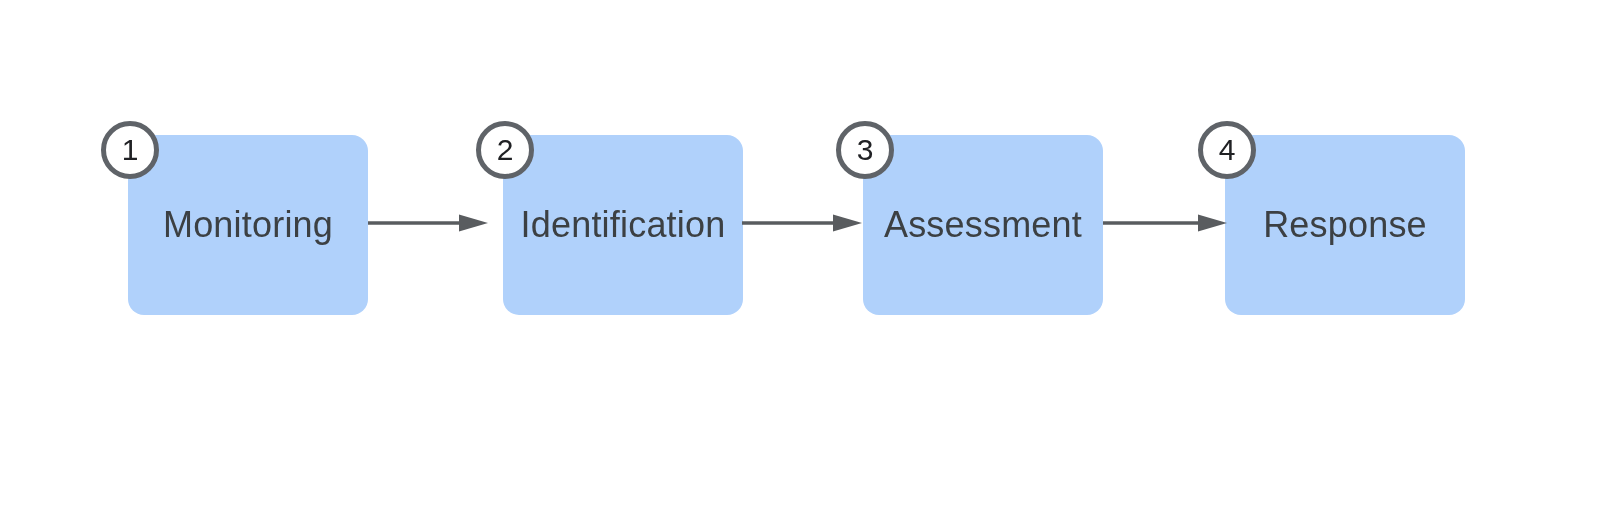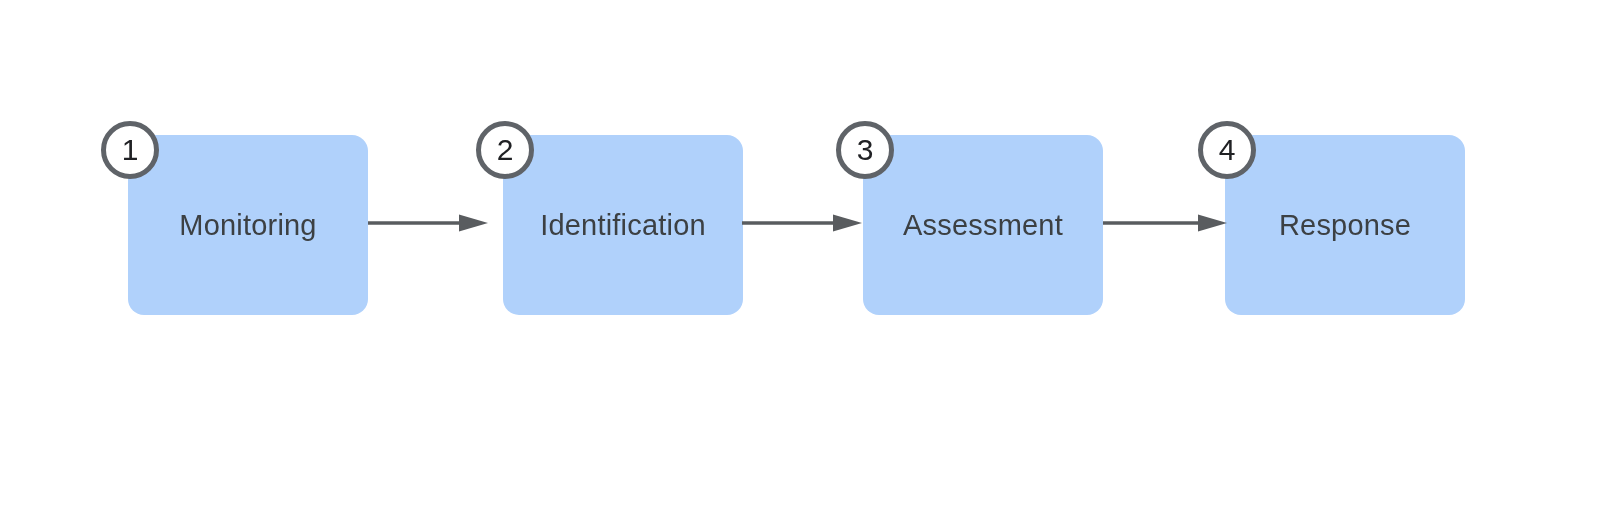--- a/index.html
+++ b/index.html
@@ -25,21 +25,21 @@
     position: absolute;
     inset: 0;
     background: #B0D1FB;
     border-radius: 16px;
     display: flex;
     align-items: center;
     justify-content: center;
   }
   .step .label {
     color: #3C4043;
-    font-size: 29px;
+    font-size: 36px;
     font-weight: 400;
     letter-spacing: 0.2px;
     white-space: nowrap;
   }
   .badge {
     position: absolute;
     left: -27px;
     top: -14px;
     width: 58px;
     height: 58px;

